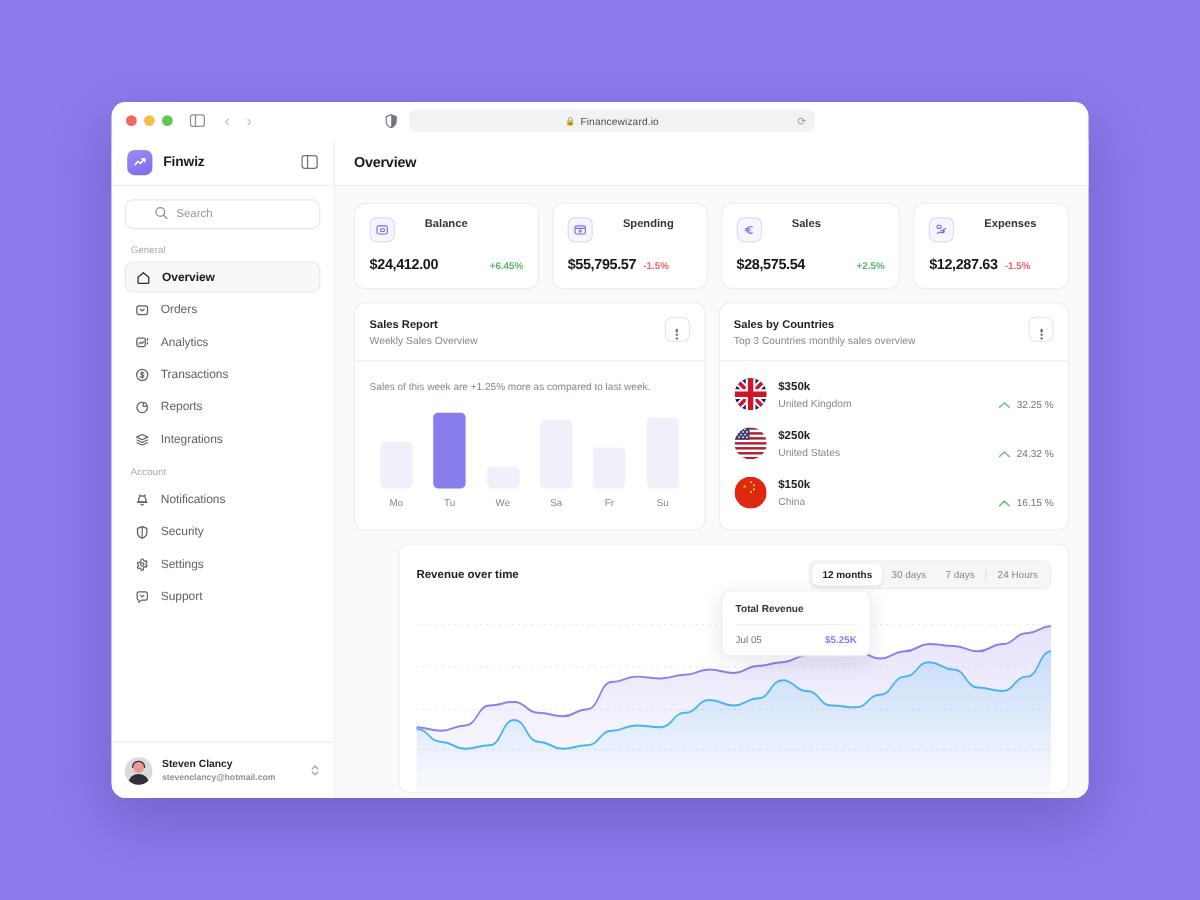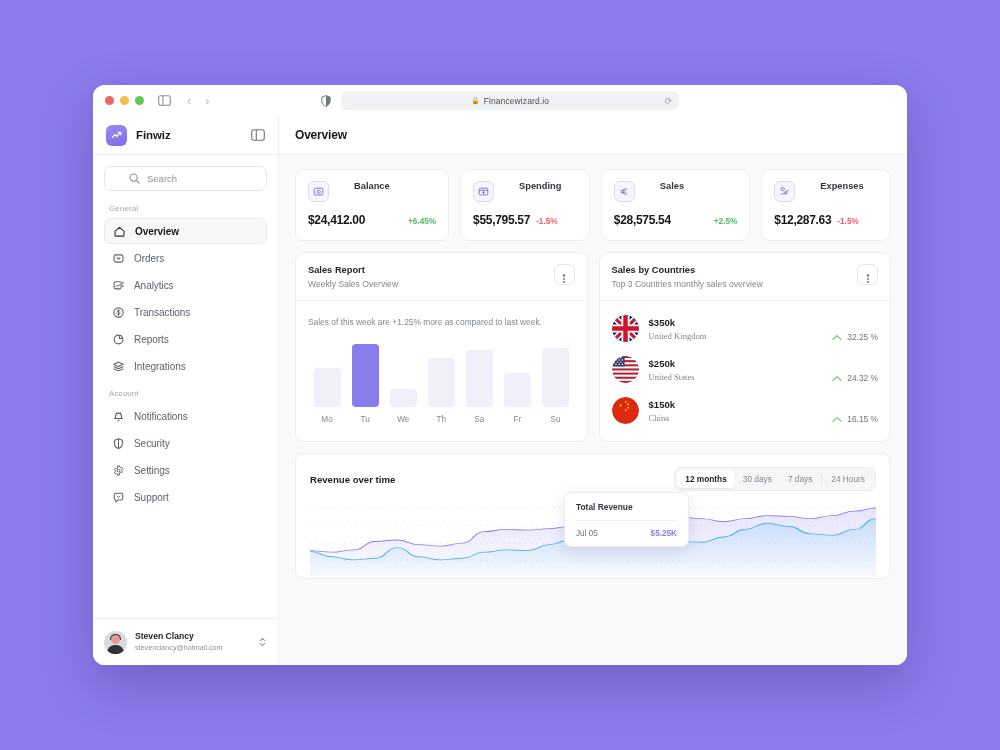--- a/index.html
+++ b/index.html
@@ -111,21 +111,21 @@
     padding: 0 11px;
   }
   .avatar {
     width: 23px; height: 23px; border-radius: 50%;
     background: #d8dade; position: relative; overflow: hidden; flex:0 0 23px;
   }
   .avatar .head { position:absolute; width:9px; height:9px; border-radius:50%; background:#e89b8f; left:7px; top:4px;}
   .avatar .hair { position:absolute; width:11px; height:6px; border-radius:5px 5px 0 0; background:#3b3b46; left:6px; top:3px;}
   .avatar .body { position:absolute; width:17px; height:10px; border-radius:8px 8px 0 0; background:#2f3038; left:3px; top:14px;}
   .p-name { font-size: 8.6px; font-weight: 700; color: #1d1f24; line-height: 1.35; }
-  .p-mail { font-size: 7.2px; color: #8d939c; line-height: 1.35; }
+  .p-mail { font-size: 7.2px; color: #8d939c; line-height: 1.35; font-weight: bold; }
   .p-chev { margin-left: auto; color: #9aa0ab; display:flex; }
 
   
   .main { flex: 1; display: flex; flex-direction: column; min-width: 0; background: #fafafb; }
   .topbar {
     height: 39px; flex: 0 0 39px; background: #fff;
     border-bottom: 1px solid #edeef1;
     display: flex; align-items: center; padding: 0 16px;
   }
   .page-title { font-size: 12px; font-weight: 700; color: #17191d; letter-spacing: -.2px; }
@@ -179,26 +179,26 @@
   .bar.hl { background: #877deb; }
   .barlab { font-size: 8.2px; color: #82888f; margin-top: 8px; }
 
   
   .ctry-list { padding: 7px 12px 10px 12px; }
   .ctry {
     display: flex; align-items: flex-end; gap: 10px; padding: 7px 0;
   }
   .flag { width: 27px; height: 27px; border-radius: 50%; overflow: hidden; position: relative; flex: 0 0 27px; }
   .ctry-amt { font-size: 9.6px; font-weight: 700; color: #1d1f24; line-height: 1.4; }
-  .ctry-name { font-size: 8.6px; color: #82888f; line-height: 1.45; font-family: Liberation Serif, serif; }
+  .ctry-name { font-size: 8.6px; color: #82888f; line-height: 1.45; }
   .ctry-pct { margin-left: auto; display: flex; align-items: center; gap: 5px; color: #6f7680; font-size: 8.4px; }
   .ctry-pct .caret { color: #6fbf73; display: flex; }
 
   
-  .rev { margin-top: 11px; height: 126px; overflow: hidden; position: relative; }
+  .rev { margin-top: 11px; height: 208px; overflow: hidden; position: relative; margin-left: 37px; }
   .rev-head { display: flex; align-items: center; padding: 13px 14px 0 14px; }
   .rev-title { font-size: 9.6px; font-weight: 600; color: #1d1f24; }
   .seg {
     margin-left: auto; display: flex; align-items: center;
     background: #f6f6f8; border: 1px solid #ececf0; border-radius: 7px; padding: 2px;
   }
   .seg-btn { font-size: 8.3px; color: #82888f; padding: 4px 8px; border-radius: 5px; white-space: nowrap; }
   .seg-btn.active { background: #fff; color: #1d1f24; font-weight: 700; box-shadow: 0 1px 2px rgba(0,0,0,.07); }
   .seg-div { width: 1px; height: 11px; background: #e2e3e8; margin: 0 1px; }
 
@@ -483,24 +483,20 @@
                     <div class="bar" style="height: 39.1px;"></div>
                     <div class="barlab">Mo</div>
                   </div>
                   <div class="barcol">
                     <div class="bar hl" style="height: 63.75px;"></div>
                     <div class="barlab">Tu</div>
                   </div>
                   <div class="barcol">
                     <div class="bar" style="height: 18.7px;"></div>
                     <div class="barlab">We</div>
-                  </div>
-                  <div class="barcol">
-                    <div class="bar" style="height: 49.3px;"></div>
-                    <div class="barlab">Th</div>
                   </div>
                   <div class="barcol">
                     <div class="bar" style="height: 56.95px;"></div>
                     <div class="barlab">Sa</div>
                   </div>
                   <div class="barcol">
                     <div class="bar" style="height: 34px;"></div>
                     <div class="barlab">Fr</div>
                   </div>
                   <div class="barcol">

